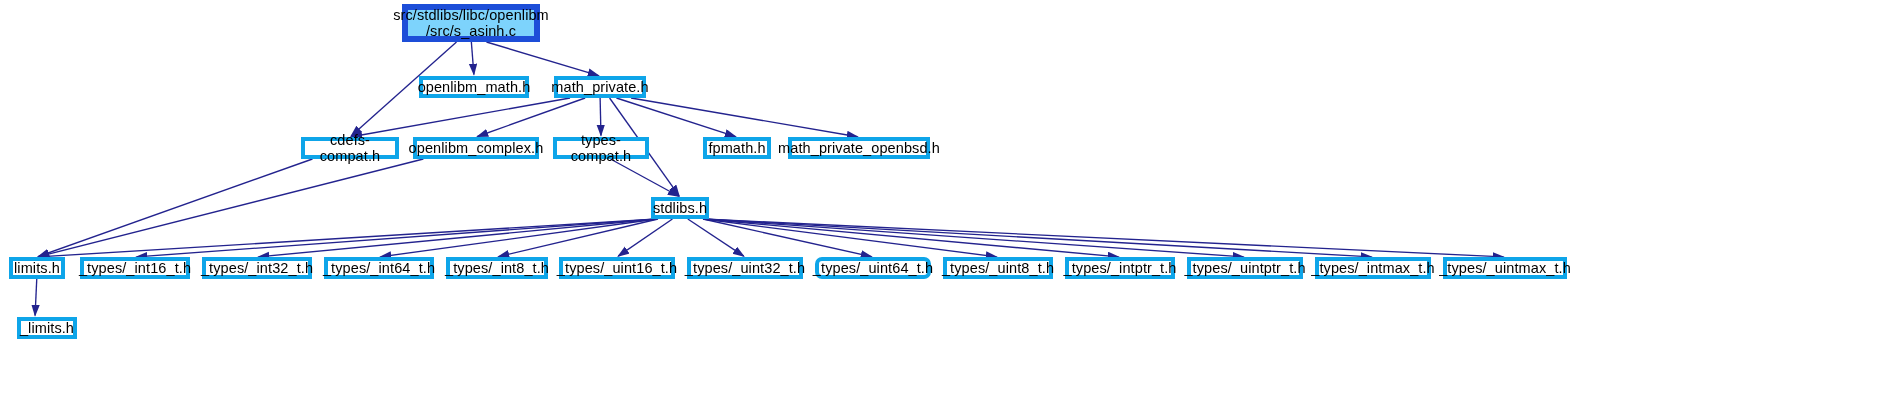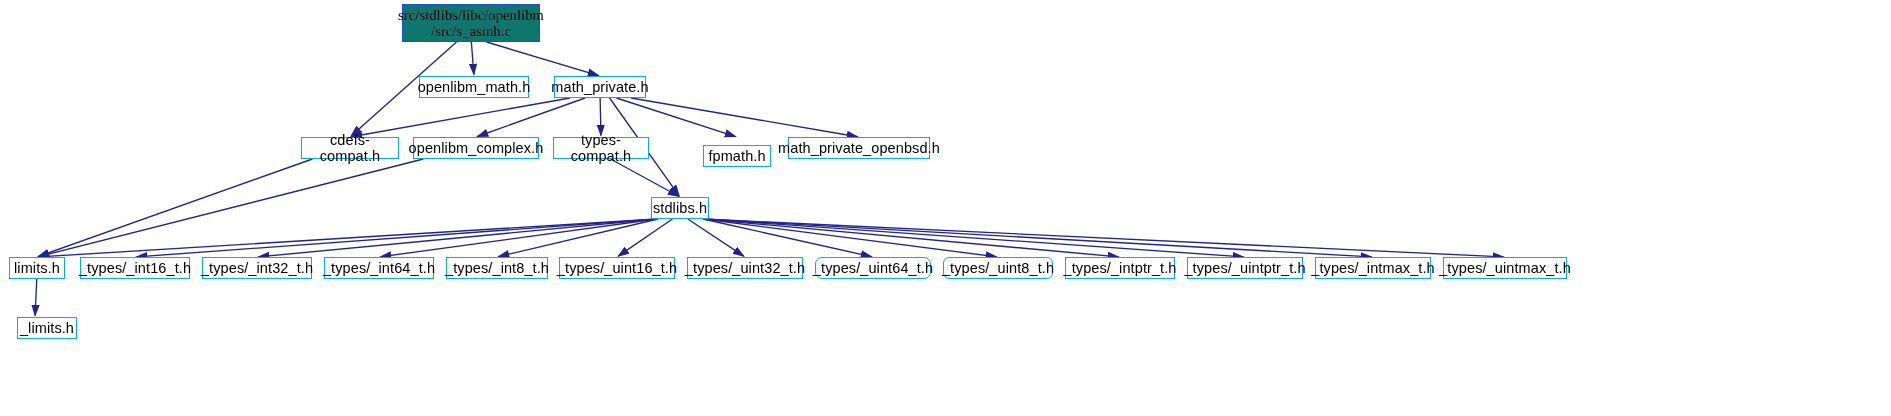--- a/index.html
+++ b/index.html
@@ -9,36 +9,35 @@
     width:1891px;
     height:416px;
     background:#ffffff;
     font-family:"Liberation Sans","DejaVu Sans",sans-serif;
     overflow:hidden;
   }
   #edges{position:absolute;left:0;top:0;width:1891px;height:416px;pointer-events:none;}
   .node{
     position:absolute;
     box-sizing:border-box;
-    border:1px solid #0ea5e9;
+    border:4px solid #0ea5e9;
     background:#ffffff;
     color:#000000;
     font-size:14.5px;
     line-height:1.12;
     display:flex;
     align-items:center;
     justify-content:center;
     text-align:center;
     white-space:pre-line;
     letter-spacing:0.1px;
   }
   .node.root{
-    background:#0f766e;
-    border:1px solid #1d4ed8;
-    font-family:Liberation Serif, serif;
+    background:#7dd3fc;
+    border:6px solid #1d4ed8;
   }
 </style>
 </head>
 <body>
 
 <div id="graph">
   <svg id="edges" xmlns="http://www.w3.org/2000/svg" viewBox="0 0 1891 416">
     <defs>
       <marker id="arrowhead" markerWidth="9" markerHeight="9" refX="8" refY="3.1" orient="auto" markerUnits="strokeWidth">
         <path d="M0,0 L9,3.1 L0,6.2 z" fill="#23238e"></path>
@@ -74,31 +73,31 @@
       </g>
   </svg>
   <div id="node-layer">
       <div class="node root" style="left: 402px; top: 4px; width: 138px; height: 38px;">src/stdlibs/libc/openlibm
 /src/s_asinh.c</div>
       <div class="node" style="left: 419px; top: 76px; width: 110px; height: 22px;">openlibm_math.h</div>
       <div class="node" style="left: 554px; top: 76px; width: 92px; height: 22px;">math_private.h</div>
       <div class="node" style="left: 301px; top: 137px; width: 98px; height: 22px;">cdefs-compat.h</div>
       <div class="node" style="left: 413px; top: 137px; width: 126px; height: 22px;">openlibm_complex.h</div>
       <div class="node" style="left: 553px; top: 137px; width: 96px; height: 22px;">types-compat.h</div>
-      <div class="node" style="left: 703px; top: 137px; width: 68px; height: 22px; margin-top: 8px;">fpmath.h</div>
+      <div class="node" style="left: 703px; top: 137px; width: 68px; height: 22px;">fpmath.h</div>
       <div class="node" style="left: 788px; top: 137px; width: 142px; height: 22px;">math_private_openbsd.h</div>
       <div class="node" style="left: 651px; top: 197px; width: 58px; height: 22px;">stdlibs.h</div>
       <div class="node" style="left: 9px; top: 257px; width: 56px; height: 22px;">limits.h</div>
       <div class="node" style="left: 80px; top: 257px; width: 110px; height: 22px;">_types/_int16_t.h</div>
       <div class="node" style="left: 202px; top: 257px; width: 110px; height: 22px;">_types/_int32_t.h</div>
       <div class="node" style="left: 324px; top: 257px; width: 110px; height: 22px;">_types/_int64_t.h</div>
       <div class="node" style="left: 446px; top: 257px; width: 102px; height: 22px;">_types/_int8_t.h</div>
       <div class="node" style="left: 559px; top: 257px; width: 116px; height: 22px;">_types/_uint16_t.h</div>
       <div class="node" style="left: 687px; top: 257px; width: 116px; height: 22px;">_types/_uint32_t.h</div>
       <div class="node" style="left: 815px; top: 257px; width: 116px; height: 22px; border-radius: 7px;">_types/_uint64_t.h</div>
-      <div class="node" style="left: 943px; top: 257px; width: 110px; height: 22px; border-radius: 6px;">_types/_uint8_t.h</div>
+      <div class="node" style="left: 943px; top: 257px; width: 110px; height: 22px;">_types/_uint8_t.h</div>
       <div class="node" style="left: 1065px; top: 257px; width: 110px; height: 22px;">_types/_intptr_t.h</div>
       <div class="node" style="left: 1187px; top: 257px; width: 116px; height: 22px;">_types/_uintptr_t.h</div>
       <div class="node" style="left: 1315px; top: 257px; width: 116px; height: 22px;">_types/_intmax_t.h</div>
       <div class="node" style="left: 1443px; top: 257px; width: 124px; height: 22px;">_types/_uintmax_t.h</div>
       <div class="node" style="left: 17px; top: 317px; width: 60px; height: 22px;">_limits.h</div>
     </div>
 </div>
 
 </body></html>

